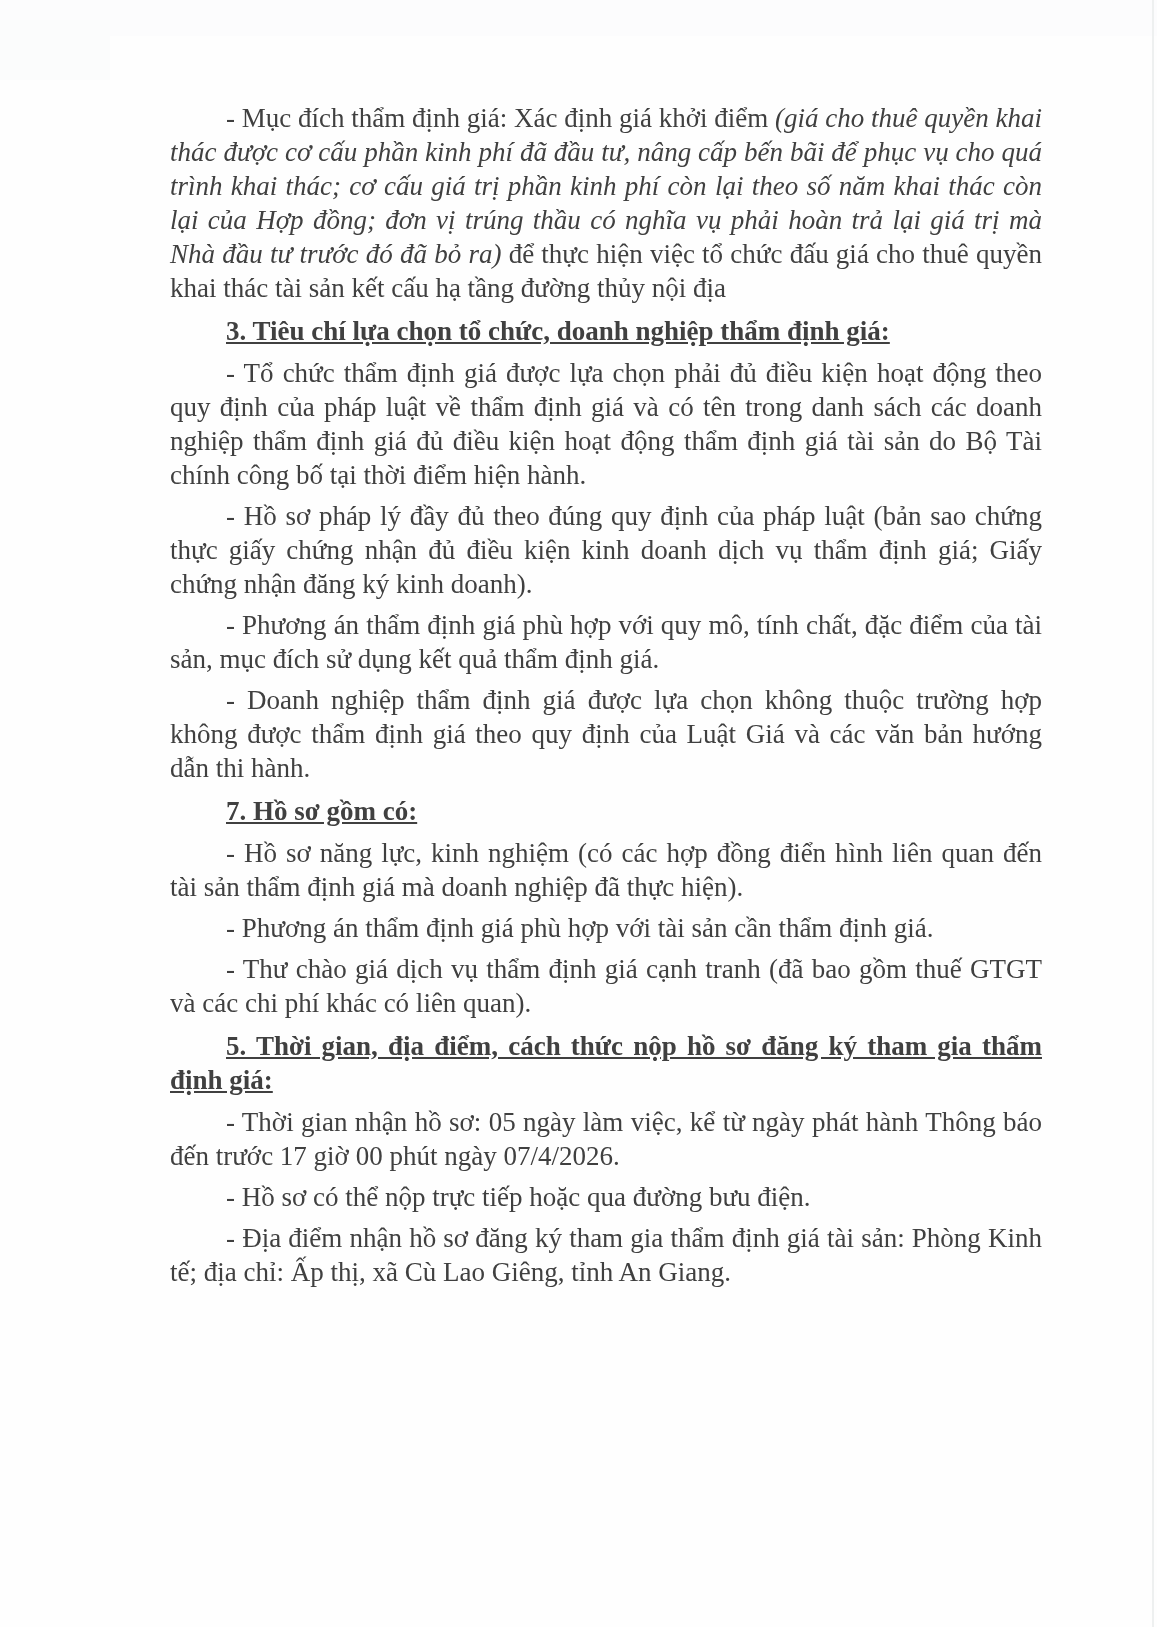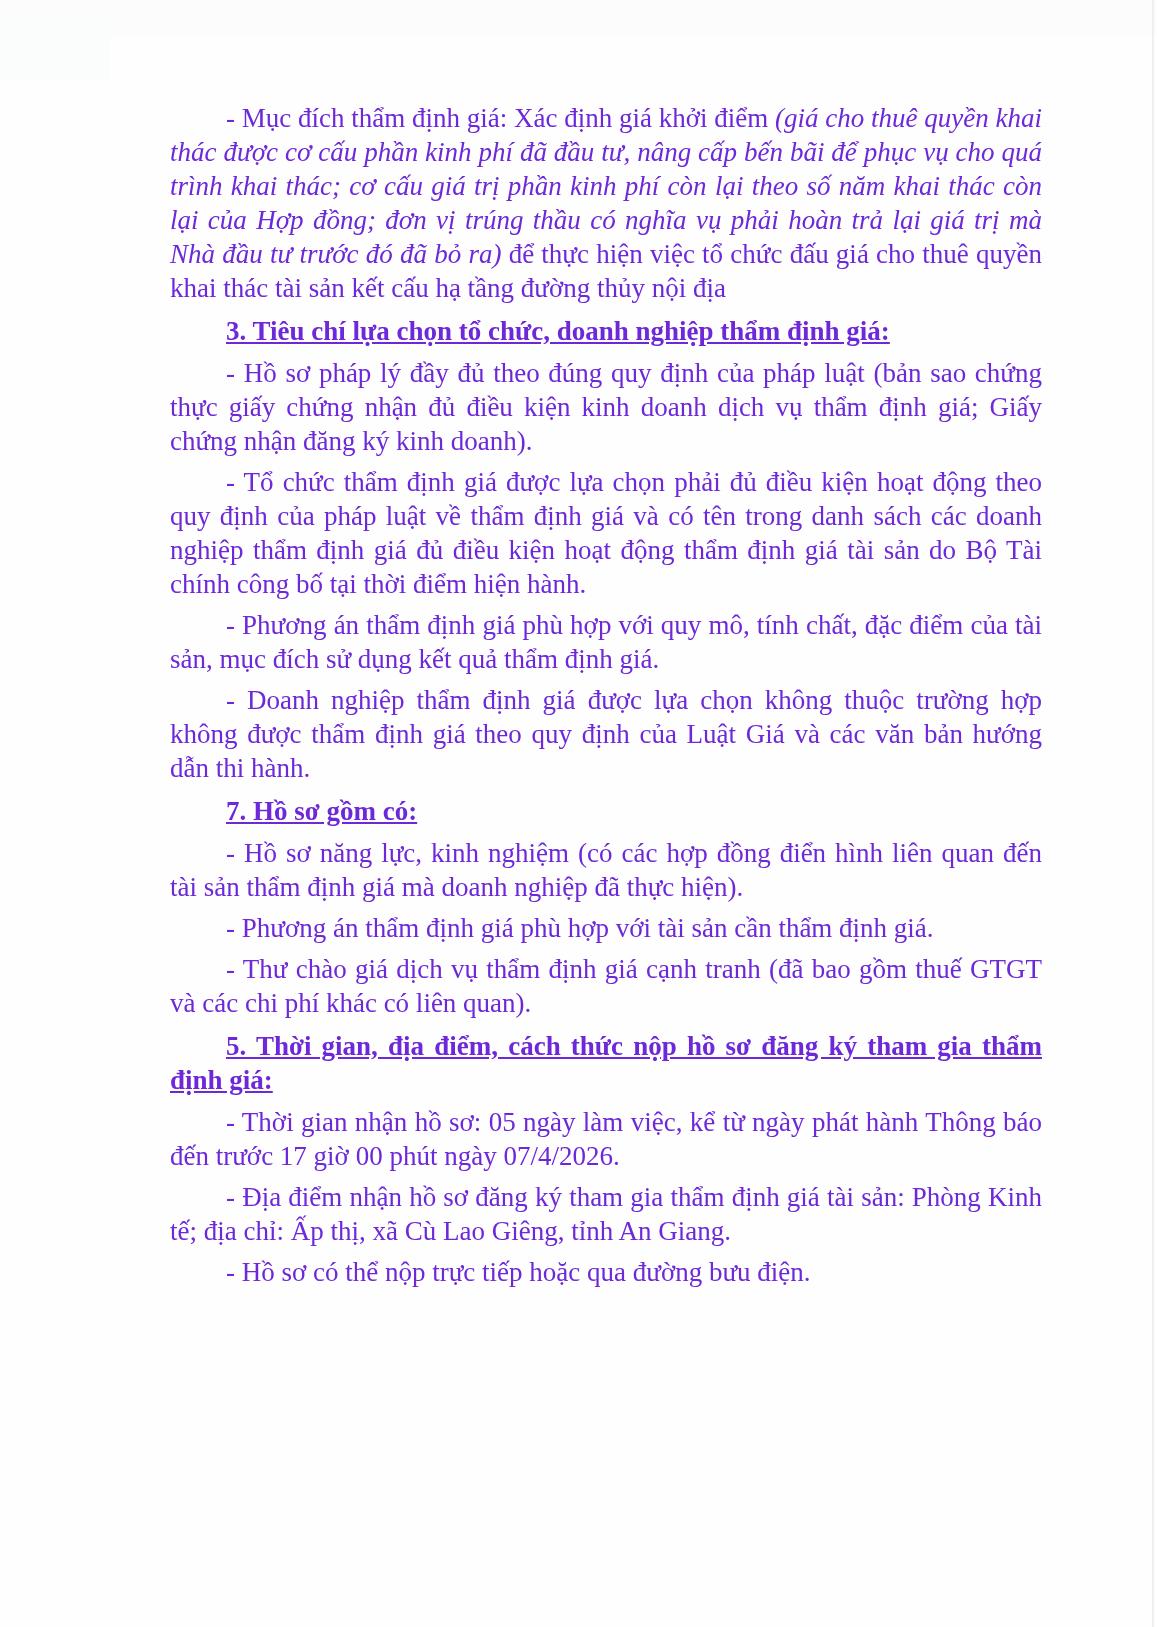--- a/index.html
+++ b/index.html
@@ -7,21 +7,21 @@
     padding: 0;
     background: #ffffff;
   }
   .page {
     position: relative;
     width: 1157px;
     height: 1627px;
     background: #fefefe;
     overflow: hidden;
     font-family: "Liberation Serif", "DejaVu Serif", serif;
-    color: #6d28d9;
+    color: #404040;
   }
   .scan-top-band {
     position: absolute;
     top: 0; left: 0;
     width: 100%; height: 36px;
     background: #fcfcfd;
   }
   .scan-corner-patch {
     position: absolute;
     top: 20px; left: 0;
@@ -68,31 +68,31 @@
   <div class="scan-top-band"></div>
   <div class="scan-corner-patch"></div>
   <div class="scan-right-line"></div>
 
   <div class="content">
 
     <p class="para"><span>- Mục đích thẩm định giá: Xác định giá khởi điểm </span><span class="italic-run">(giá cho thuê quyền khai thác được cơ cấu phần kinh phí đã đầu tư, nâng cấp bến bãi để phục vụ cho quá trình khai thác; cơ cấu giá trị phần kinh phí còn lại theo số năm khai thác còn lại của Hợp đồng; đơn vị trúng thầu có nghĩa vụ phải hoàn trả lại giá trị mà Nhà đầu tư trước đó đã bỏ ra)</span><span> để thực hiện việc tổ chức đấu giá cho thuê quyền khai thác tài sản kết cấu hạ tầng đường thủy nội địa</span></p>
 
     <p class="heading">3. Tiêu chí lựa chọn tổ chức, doanh nghiệp thẩm định giá:</p>
 
+    <p class="para">- Tổ chức thẩm định giá được lựa chọn phải đủ điều kiện hoạt động theo quy định của pháp luật về thẩm định giá và có tên trong danh sách các doanh nghiệp thẩm định giá đủ điều kiện hoạt động thẩm định giá tài sản do Bộ Tài chính công bố tại thời điểm hiện hành.</p>
     <p class="para">- Hồ sơ pháp lý đầy đủ theo đúng quy định của pháp luật (bản sao chứng thực giấy chứng nhận đủ điều kiện kinh doanh dịch vụ thẩm định giá; Giấy chứng nhận đăng ký kinh doanh).</p>
-    <p class="para">- Tổ chức thẩm định giá được lựa chọn phải đủ điều kiện hoạt động theo quy định của pháp luật về thẩm định giá và có tên trong danh sách các doanh nghiệp thẩm định giá đủ điều kiện hoạt động thẩm định giá tài sản do Bộ Tài chính công bố tại thời điểm hiện hành.</p>
     <p class="para">- Phương án thẩm định giá phù hợp với quy mô, tính chất, đặc điểm của tài sản, mục đích sử dụng kết quả thẩm định giá.</p>
     <p class="para">- Doanh nghiệp thẩm định giá được lựa chọn không thuộc trường hợp không được thẩm định giá theo quy định của Luật Giá và các văn bản hướng dẫn thi hành.</p>
 
     <p class="heading">7. Hồ sơ gồm có:</p>
 
     <p class="para">- Hồ sơ năng lực, kinh nghiệm (có các hợp đồng điển hình liên quan đến tài sản thẩm định giá mà doanh nghiệp đã thực hiện).</p>
     <p class="para">- Phương án thẩm định giá phù hợp với tài sản cần thẩm định giá.</p>
     <p class="para">- Thư chào giá dịch vụ thẩm định giá cạnh tranh (đã bao gồm thuế GTGT và các chi phí khác có liên quan).</p>
 
     <p class="heading">5. Thời gian, địa điểm, cách thức nộp hồ sơ đăng ký tham gia thẩm định giá:</p>
 
     <p class="para">- Thời gian nhận hồ sơ: 05 ngày làm việc, kể từ ngày phát hành Thông báo đến trước 17 giờ 00 phút ngày 07/4/2026.</p>
+    <p class="para">- Hồ sơ có thể nộp trực tiếp hoặc qua đường bưu điện.</p>
     <p class="para">- Địa điểm nhận hồ sơ đăng ký tham gia thẩm định giá tài sản: Phòng Kinh tế; địa chỉ: Ấp thị, xã Cù Lao Giêng, tỉnh An Giang.</p>
-    <p class="para">- Hồ sơ có thể nộp trực tiếp hoặc qua đường bưu điện.</p>
 
   </div>
 </div>
 
 </body></html>

